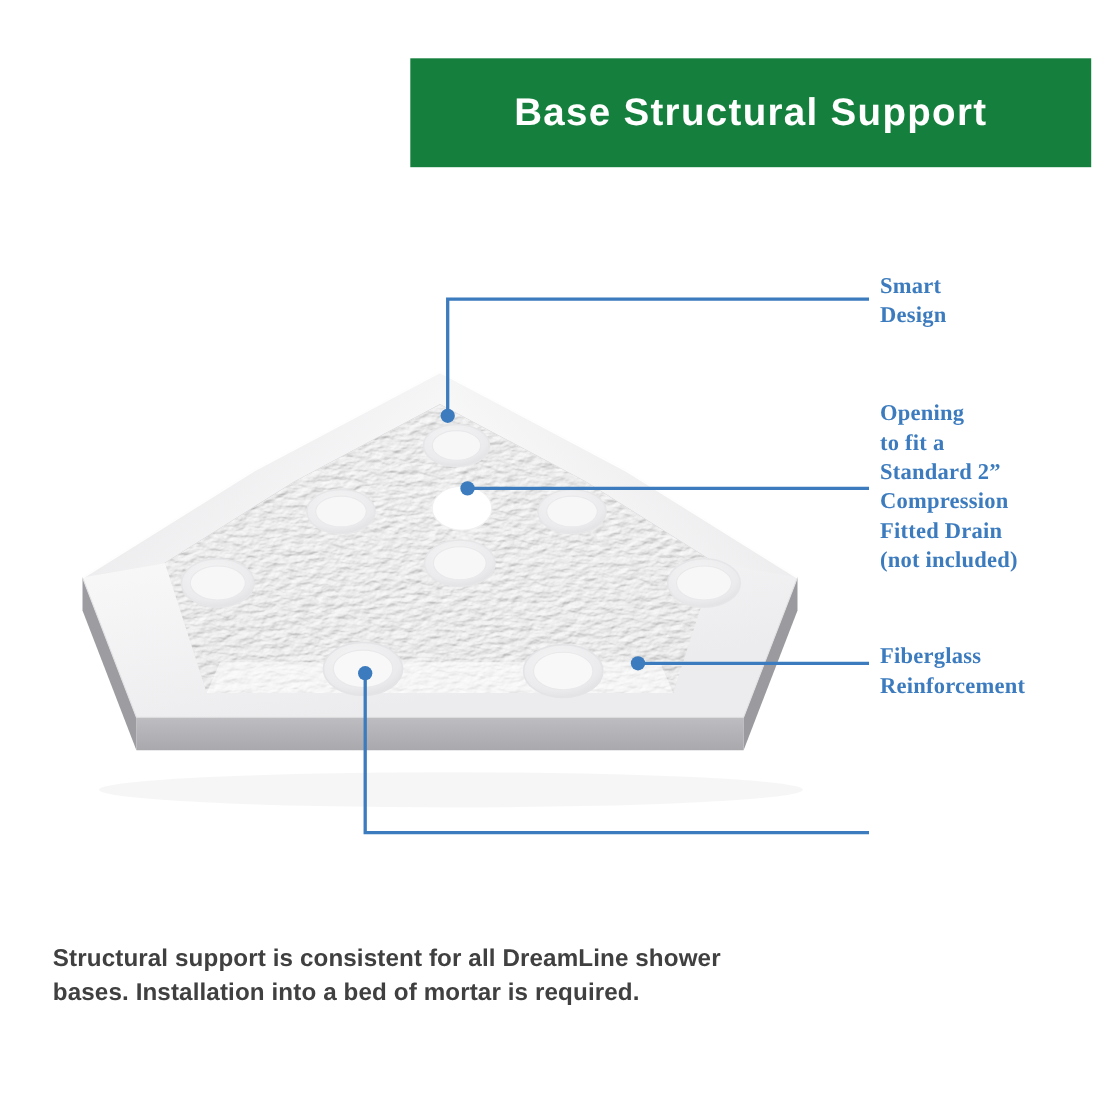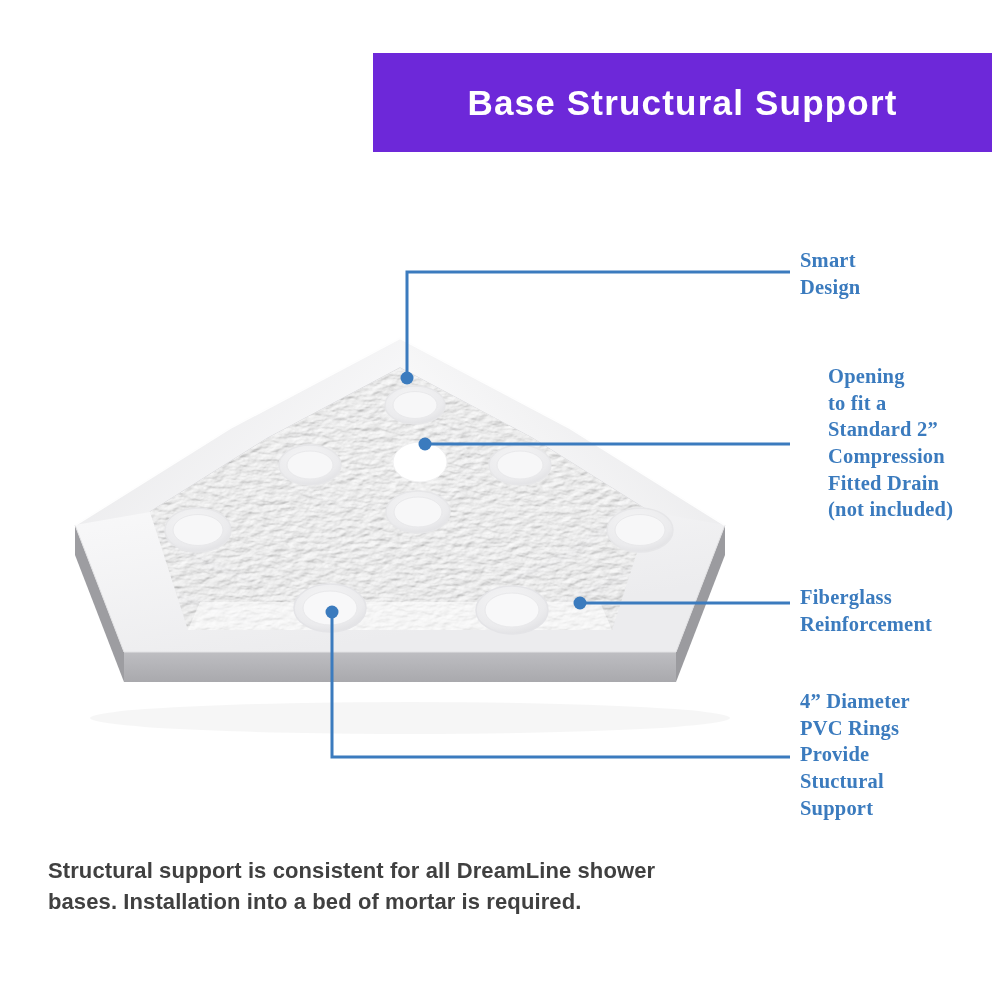--- a/index.html
+++ b/index.html
@@ -19,21 +19,21 @@
     overflow: hidden;
   }
 
   
   #header-banner {
     position: absolute;
     left: 373px;
     top: 53px;
     width: 619px;
     height: 99px;
-    background: #6d28d9;
+    background: #15803d;
     display: flex;
     align-items: center;
     justify-content: center;
   }
   #header-title {
     color: #ffffff;
     font-size: 35px;
     font-weight: bold;
     letter-spacing: 1.2px;
     white-space: nowrap;
@@ -55,21 +55,21 @@
     position: absolute;
     color: #3b7bbe;
     font-size: 20.5px;
     font-weight: bold;
     line-height: 1.30;
     letter-spacing: 0.2px;
     white-space: pre-line;
     font-family: Liberation Serif, serif;
   }
   #label-smart-design      { left: 800px; top: 247px; }
-  #label-drain             { left: 800px; top: 363px; margin-left: 28px; }
+  #label-drain             { left: 800px; top: 363px; }
   #label-fiberglass        { left: 800px; top: 584px; }
   #label-pvc-rings         { left: 800px; top: 688px; }
 
   
   #leader-layer {
     position: absolute;
     left: 0; top: 0;
     width: 1000px; height: 1000px;
     pointer-events: none;
   }
@@ -254,21 +254,16 @@
   <div class="callout-label" id="label-drain">Opening
 to fit a
 Standard 2”
 Compression
 Fitted Drain
 (not included)</div>
 
   <div class="callout-label" id="label-fiberglass">Fiberglass
 Reinforcement</div>
 
-  <div class="callout-label" id="label-pvc-rings">4” Diameter
-PVC Rings
-Provide
-Stuctural
-Support</div>
 
   <div id="bottom-caption">Structural support is consistent for all DreamLine shower bases. Installation into a bed of mortar is required.</div>
 
 </div>
 
 </body></html>

